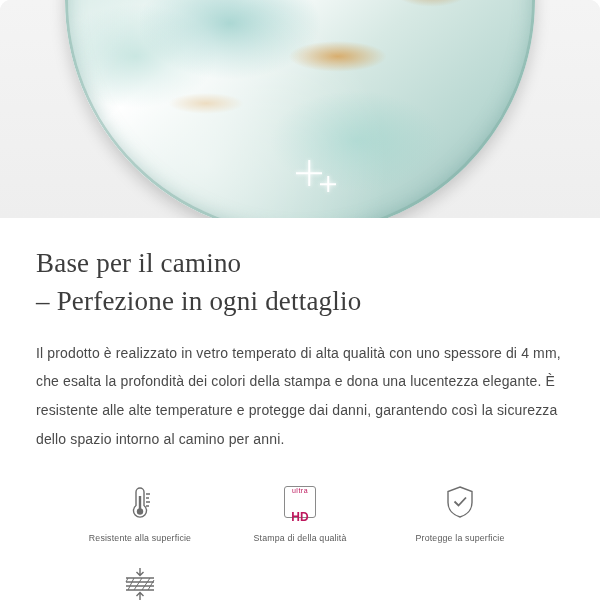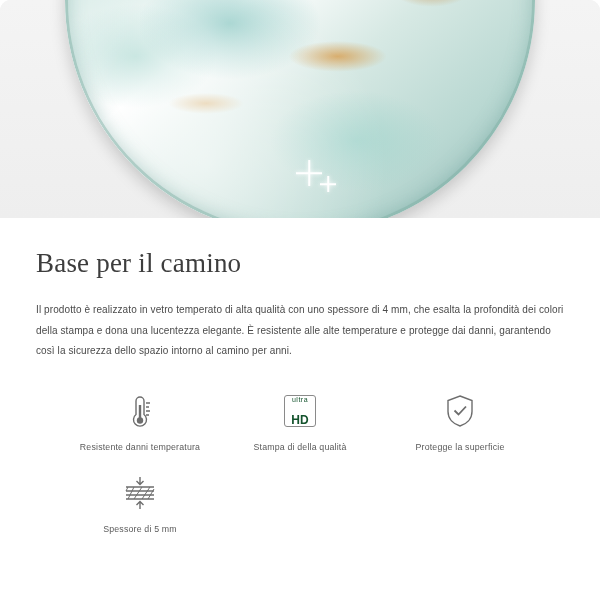--- a/index.html
+++ b/index.html
@@ -121,21 +121,21 @@
     font-family: "Liberation Serif", serif;
     font-size: 27px;
     font-weight: 400;
     line-height: 1.42;
     color: #3d3d3d;
     letter-spacing: 0.2px;
   }
   .headline .l2 { display: block; }
   .body-text {
     margin: 18px 0 0 0;
-    font-size: 10px;
+    font-size: 14px;
     line-height: 2.05;
     color: #4a4a4a;
     max-width: 540px;
     letter-spacing: 0.01em;
   }
 
   
   .features {
     margin-top: 26px;
     display: grid;
@@ -165,23 +165,24 @@
     letter-spacing: 0.02em;
   }
   .ultrahd {
     border: 1.4px solid #8a8a8a;
     border-radius: 3px;
     width: 30px;
     height: 30px;
     display: flex;
     flex-direction: column;
     align-items: center;
-    justify-content: space-between;
+    justify-content: flex-start;
     line-height: 1;
-    color: #14532d;
+    color: #be185d;
+    gap: 16px;
   }
   .ultrahd .u1 { font-size: 7px; letter-spacing: 0.5px; }
   .ultrahd .u2 { font-size: 12px; font-weight: bold; margin-top: 1px; }
 </style>
 </head>
 <body>
 
 <div class="page">
 
   <div class="hero">
@@ -192,36 +193,37 @@
       <div class="plate-rim"></div>
     </div>
     <div class="sparkle sparkle-1"></div>
     <div class="sparkle sparkle-2"></div>
   </div>
 
   <div class="content">
 
     <h1 class="headline">
       <span>Base per il camino</span>
+      <span class="l2">– Perfezione in ogni dettaglio</span>
     </h1>
 
     <p class="body-text">Il prodotto è realizzato in vetro temperato di alta qualità con uno spessore di 4 mm, che esalta la profondità dei colori della stampa e dona una lucentezza elegante. È resistente alle alte temperature e protegge dai danni, garantendo così la sicurezza dello spazio intorno al camino per anni.</p>
 
     <div class="features">
 
       <div class="feature">
         <div class="feature-icon">
           <svg width="34" height="40" viewBox="0 0 34 40" fill="none" stroke="#6d6d6d" stroke-width="1.4">
             <path d="M17 6 a4 4 0 0 1 4 4 v13.5 a6.5 6.5 0 1 1 -8 0 V10 a4 4 0 0 1 4 -4 z"></path>
             <circle cx="17" cy="29.5" r="3.2" fill="#6d6d6d" stroke="none"></circle>
             <rect x="15.8" y="14" width="2.4" height="13" fill="#6d6d6d" stroke="none"></rect>
             <path d="M23 12 h4 M23 16 h3 M23 20 h4 M23 24 h3"></path>
           </svg>
         </div>
-        <div class="feature-label">Resistente danni temperatura</div>
+        <div class="feature-label">Resistente alla superficie</div>
       </div>
 
       <div class="feature">
         <div class="feature-icon">
           <div class="ultrahd">
             <span class="u1">ultra</span>
             <span class="u2">HD</span>
           </div>
         </div>
         <div class="feature-label">Stampa di della qualità</div>

